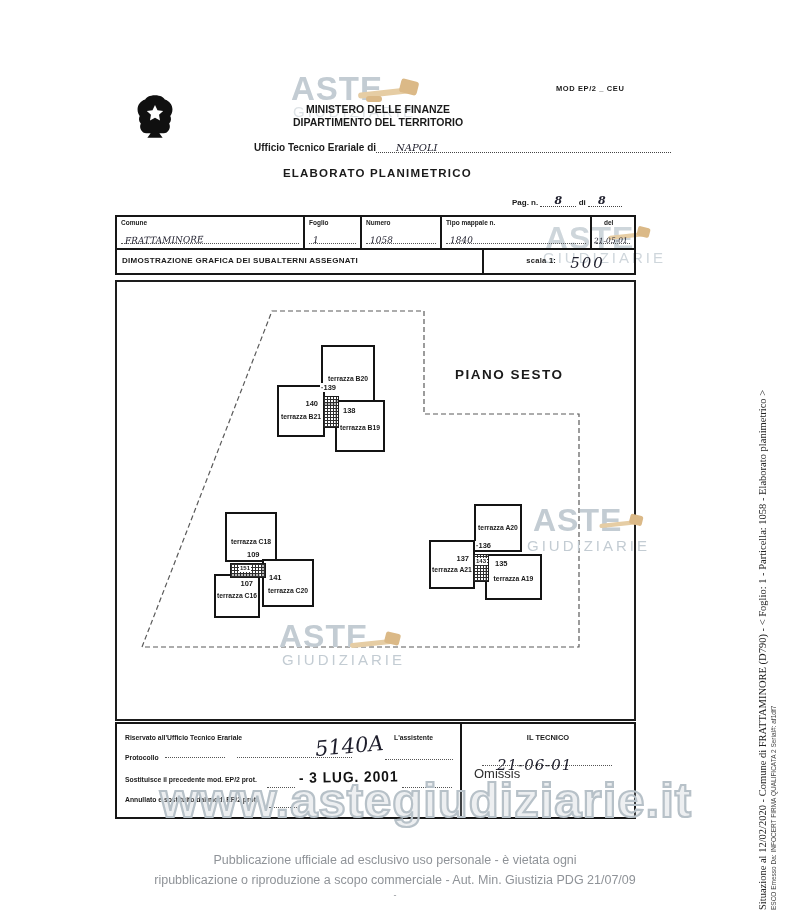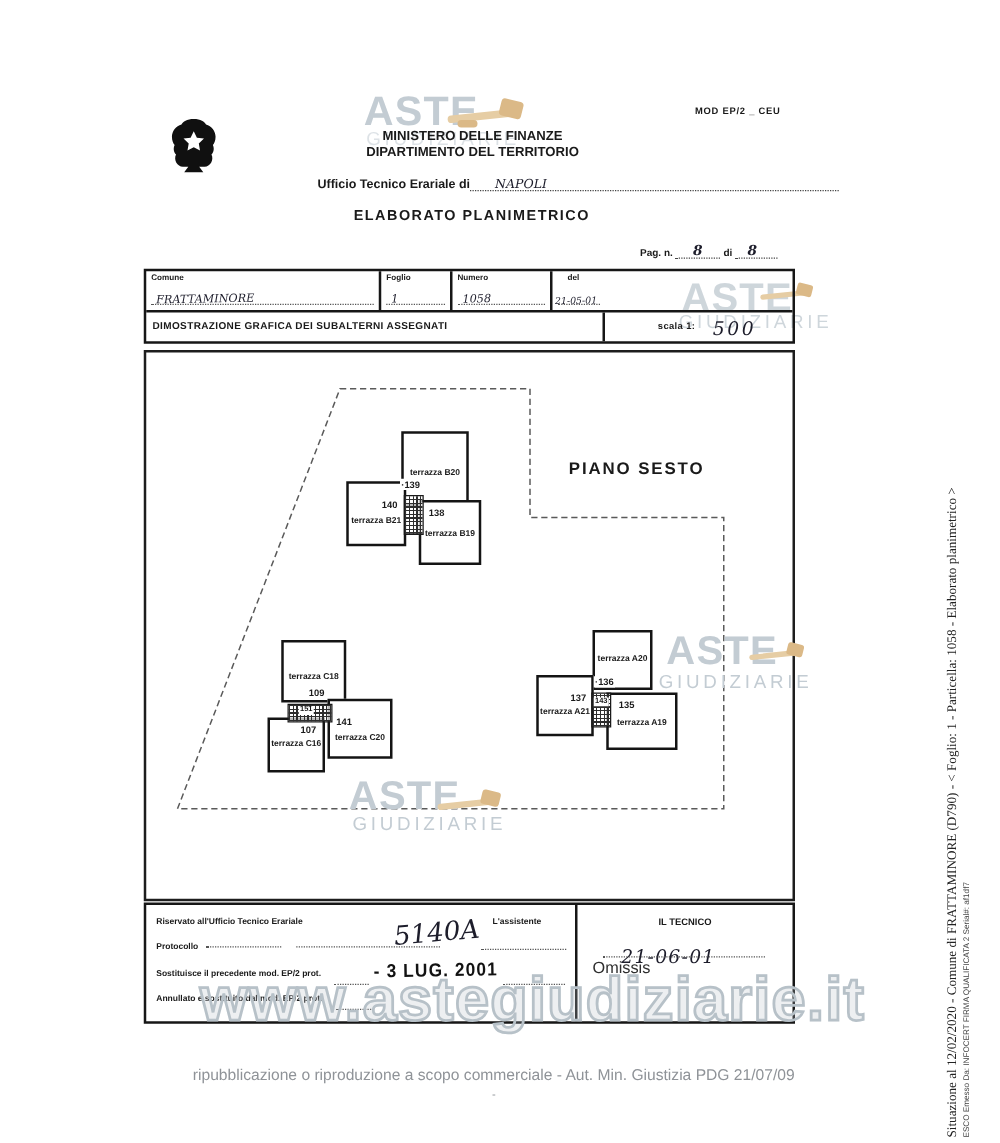--- a/index.html
+++ b/index.html
@@ -107,20 +107,25 @@
       </div>
       <div class="tcell" style="width:57px;">
         <span class="tlabel">Foglio</span>
         <div class="tdots"></div>
         <span class="tval hw">1</span>
       </div>
       <div class="tcell" style="width:80px;">
         <span class="tlabel">Numero</span>
         <div class="tdots"></div>
         <span class="tval hw">1058</span>
+      </div>
+      <div class="tcell" style="width:150px;">
+        <span class="tlabel">Tipo mappale n.</span>
+        <div class="tdots"></div>
+        <span class="tval hw">1840</span>
       </div>
       <div class="tcell" style="width:42px;">
         <span class="tlabel" style="left:12px;">del</span>
         <div class="tdots"></div>
         <span class="tval hw" style="left:2px;font-size:7.5px;">21-05-01</span>
       </div>
     </div>
     <div class="trow2">
       <div class="tcell" style="width:413px;">
         <span class="dim-label" style="position:absolute;left:5px;top:6px;">DIMOSTRAZIONE GRAFICA DEI SUBALTERNI ASSEGNATI</span>
@@ -219,20 +224,21 @@
       <div class="slab abs" style="left:0;right:0;top:9px;text-align:center;font-size:7.5px;">IL TECNICO</div>
       <span class="hw abs" style="left:35px;top:32px;font-size:15px;letter-spacing:1px;">21-06-01</span>
       <span class="leader abs" style="left:20px;top:34px;width:130px;"></span>
       <span class="omissis abs" style="left:12px;top:42px;">Omissis</span>
     </div>
   </div>
 
   <div class="abs wm-url" style="left:160px;top:772px;">www.astegiudiziarie.it</div>
 
   <div class="abs footer" style="top:850px;">
+    <div>Pubblicazione ufficiale ad esclusivo uso personale - è vietata ogni</div>
     <div>ripubblicazione o riproduzione a scopo commerciale - Aut. Min. Giustizia PDG 21/07/09</div>
     <div style="font-size:9px;line-height:10px;">-</div>
   </div>
 
   <div class="abs side-note">
     <div class="side1">Situazione al 12/02/2020 - Comune di FRATTAMINORE (D790) - &lt;  Foglio: 1 - Particella: 1058 - Elaborato planimetrico &gt;</div>
     <div class="side2">ESCO Emesso Da: INFOCERT FIRMA QUALIFICATA 2 Serial#: af1df7</div>
   </div>
 
 </div>

